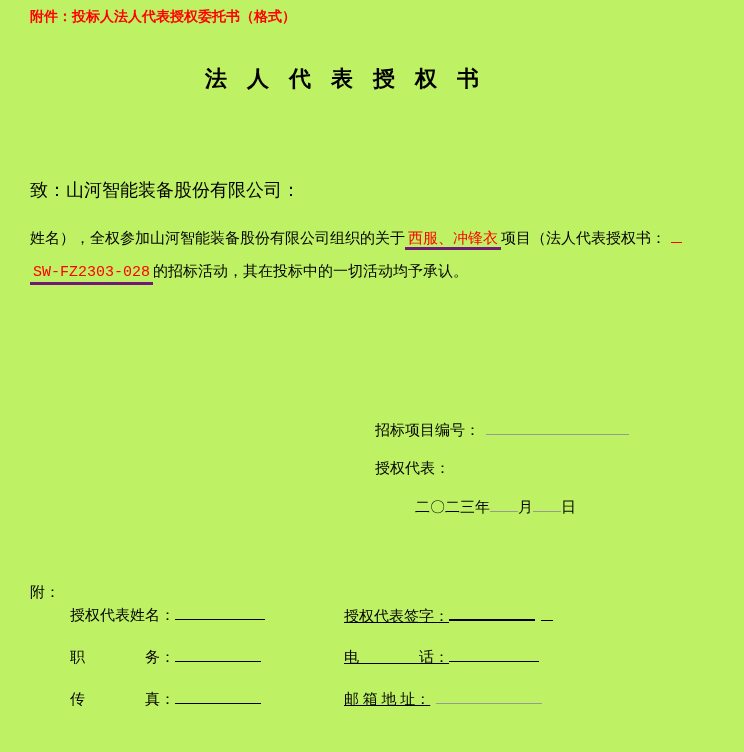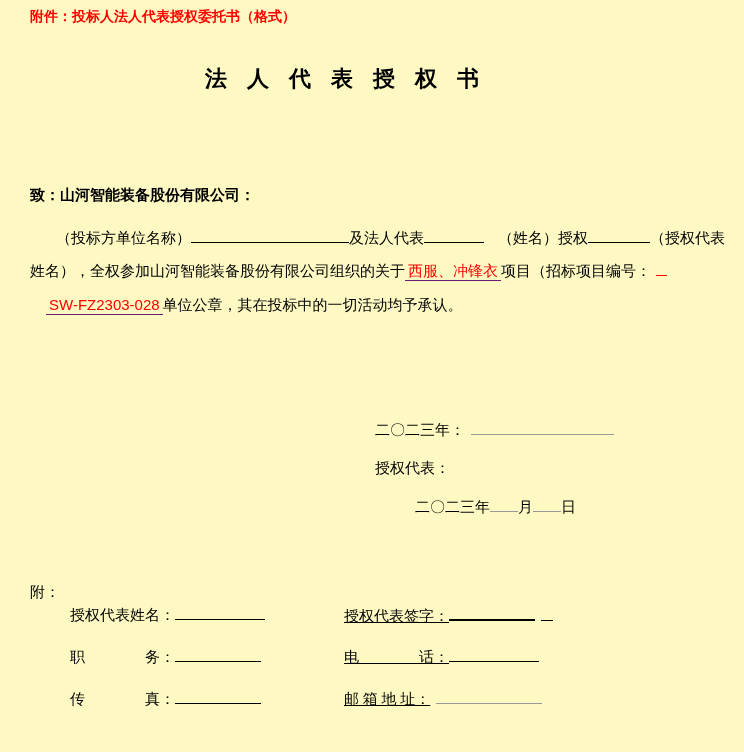--- a/index.html
+++ b/index.html
@@ -1,64 +1,63 @@
 <!DOCTYPE html>
 <html><head>
 <meta charset="utf-8">
 <style>
   html,body{margin:0;padding:0;background:#ffffff;}
   .page{
     position:relative;
     width:744px;height:752px;
-    background:#fef9c3;
+    background:#bef264;
     font-family:"Liberation Serif","DejaVu Serif",serif;
     color:#000000;
     font-size:15px;
     overflow:hidden;
   }
   .header-note{
     position:absolute;left:30px;top:8px;
     color:#ff0000;font-weight:bold;font-size:14px;
     white-space:nowrap;
   }
   .doc-title{
     position:absolute;left:0;top:64px;width:684px;
     text-align:center;
     font-size:22px;font-weight:bold;
     letter-spacing:20px;
     text-indent:20px; 
     margin:0;
   }
   .salutation{
-    position:absolute;left:30px;top:186px;
-    font-size:15px;white-space:nowrap;font-weight:bold;
+    position:absolute;left:30px;top:178px;
+    font-size:18px;white-space:nowrap;
   }
   .para{
     position:absolute;left:30px;top:222px;width:706px;
     line-height:33px;font-size:15px;
   }
   .para .line{white-space:nowrap;height:33px;}
   .indent{display:inline-block;width:26px;}
   .blank{
     display:inline-block;
     border-bottom:1px solid #000000;
     height:15px;
     vertical-align:baseline;
   }
   .blank.gray{border-bottom-color:#999999;}
   .blank.red{border-bottom-color:#ff0000;}
   .blank.thick{border-bottom-width:2px;}
   .red-underlined{
     color:#ff0000;
-    border-bottom:1px solid #701a75;
+    border-bottom:3px solid #701a75;
     padding:0 3px 1px 3px;
   }
   .red-underlined.code{
-    font-family:Liberation Sans, sans-serif;
-    margin-left:16px;
+    font-family:Liberation Mono, monospace;
   }
   .sig-row{position:absolute;left:375px;white-space:nowrap;}
   .sig-row1{top:378px;}
   .sig-row2{top:419px;}
   .sig-row3{top:459px;}
   .date-row{position:absolute;left:415px;top:496px;white-space:nowrap;text-align:right;}
   .attach-label{position:absolute;left:30px;top:583px;}
   .attach-row{position:absolute;white-space:nowrap;}
   .attach-left{position:absolute;left:70px;}
   .attach-right{position:absolute;left:344px;text-decoration:underline;}
@@ -74,33 +73,30 @@
 <div class="page">
 
   <div class="header-note">附件：投标人法人代表授权委托书（格式）</div>
 
   <h1 class="doc-title">法人代表授权书</h1>
 
   <div class="salutation">致：山河智能装备股份有限公司：</div>
 
   <div class="para">
     <div class="line">
-      <span class="indent"></span><span>（投标方单位名称）</span><span class="blank" style="width:158px"></span><span>及法人代表</span><span class="blank" style="width:60px"></span><span class="gap14"></span><span>（姓名）授权</span><span class="blank" style="width:62px"></span><span>（授权代表</span>
+      <span>姓名），全权参加山河智能装备股份有限公司组织的关于</span><span class="red-underlined">西服、冲锋衣</span><span>项目（法人代表授权书：</span><span class="blank red" style="width:11px;margin-left:5px"></span>
     </div>
     <div class="line">
-      <span>姓名），全权参加山河智能装备股份有限公司组织的关于</span><span class="red-underlined">西服、冲锋衣</span><span>项目（招标项目编号：</span><span class="blank red" style="width:11px;margin-left:5px"></span>
-    </div>
-    <div class="line">
-      <span class="red-underlined code">SW-FZ2303-028</span><span>单位公章，其在投标中的一切活动均予承认。</span>
+      <span class="red-underlined code">SW-FZ2303-028</span><span>的招标活动，其在投标中的一切活动均予承认。</span>
     </div>
   </div>
 
 
   <div class="sig-row sig-row2">
-    <span>二〇二三年：</span><span class="gap6"></span><span class="blank gray" style="width:143px"></span>
+    <span>招标项目编号：</span><span class="gap6"></span><span class="blank gray" style="width:143px"></span>
   </div>
 
   <div class="sig-row sig-row3">
     <span>授权代表：</span>
   </div>
 
   <div class="date-row">
     <span>二〇二三年</span><span class="blank gray" style="width:28px"></span><span>月</span><span class="blank gray" style="width:28px"></span><span>日</span>
   </div>
 

